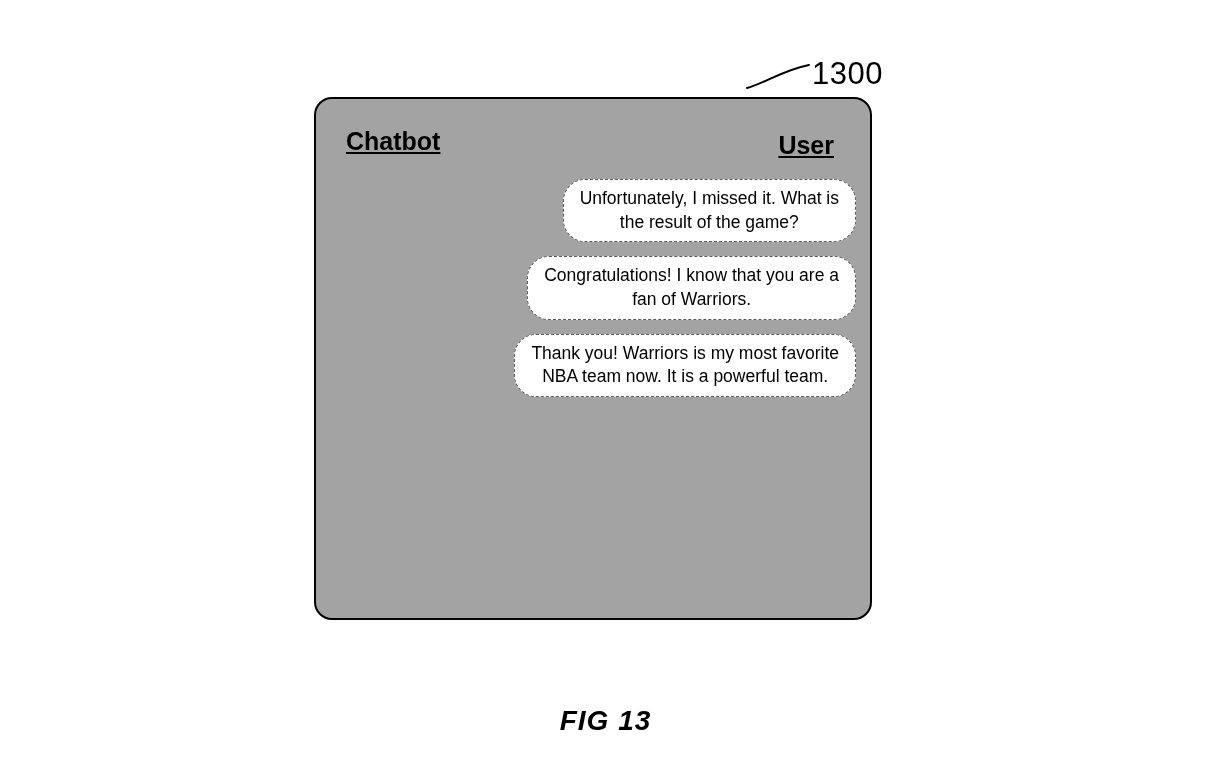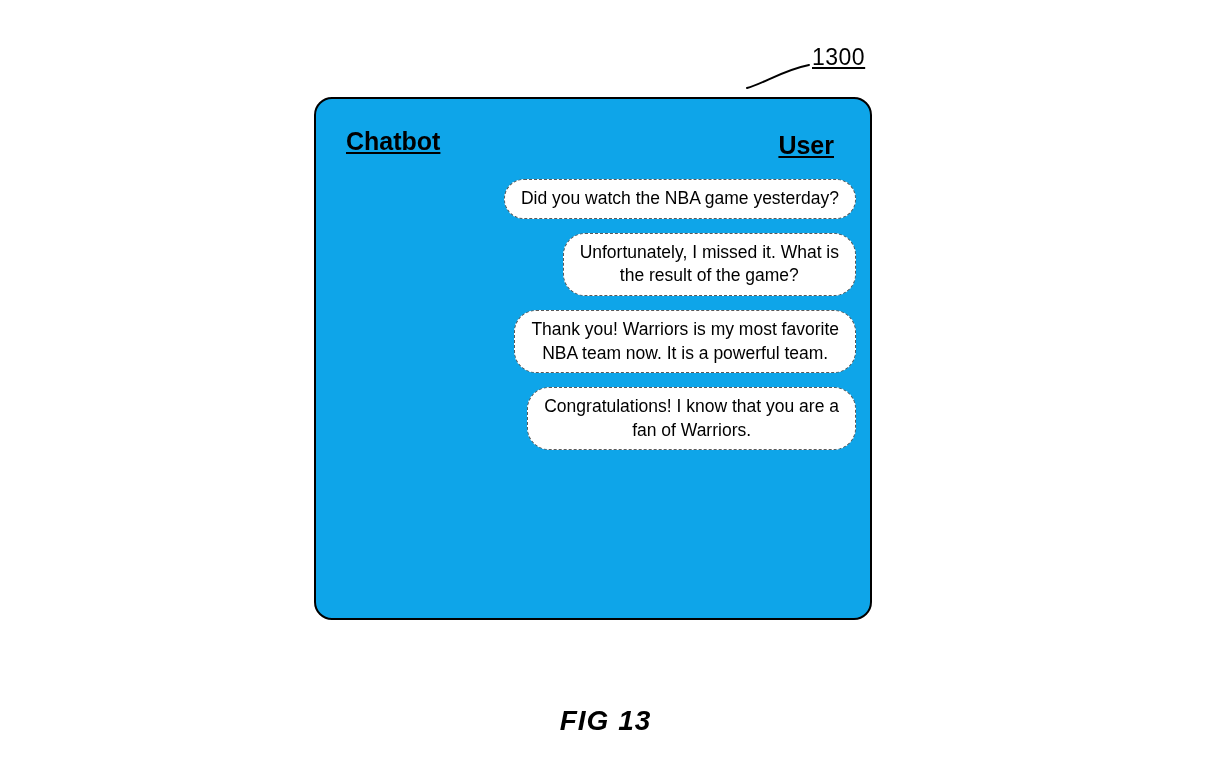--- a/index.html
+++ b/index.html
@@ -13,44 +13,43 @@
     position: relative;
     font-family: "Liberation Sans", sans-serif;
     color: #000000;
     overflow: hidden;
   }
 
   
   .ref-label {
     position: absolute;
     left: 812px;
-    top: 44px;
-    font-size: 23px;
-    text-decoration: underline;
+    top: 56px;
+    font-size: 31px;
     letter-spacing: 0.5px;
   }
   .leader {
     position: absolute;
     left: 745px;
     top: 62px;
     width: 66px;
     height: 28px;
   }
 
   
   .chat-window {
     position: absolute;
     left: 314px;
     top: 97px;
     width: 558px;
     height: 523px;
     border: 2.5px solid #000;
     border-radius: 18px;
     box-sizing: border-box;
-    background: #0ea5e9;
+    background: #a3a3a3;
   }
 
   .header-row {
     position: absolute;
     left: 0;
     top: 28px;
     width: 100%;
     height: 36px;
   }
   .header-chatbot {
@@ -120,36 +119,33 @@
 
 <div class="chat-window">
 
   <div class="header-row">
     <div class="header-chatbot">Chatbot</div>
     <div class="header-user">User</div>
   </div>
 
   <div class="messages">
 
-    <div class="msg-row user">
-      <div class="bubble" style="max-width:350px;">Did you watch the NBA game yesterday?</div>
-    </div>
 
     <div class="msg-row bot">
       <div class="bubble" style="max-width:275px;">Unfortunately, I missed it. What is
 the result of the game?</div>
     </div>
 
 
+    <div class="msg-row bot">
+      <div class="bubble" style="max-width:330px;">Congratulations! I know that you are a
+fan of Warriors.</div>
+    </div>
+
     <div class="msg-row user">
       <div class="bubble" style="max-width:340px;">Thank you! Warriors is my most favorite
 NBA team now. It is a powerful team.</div>
-    </div>
-
-    <div class="msg-row bot">
-      <div class="bubble" style="max-width:330px;">Congratulations! I know that you are a
-fan of Warriors.</div>
     </div>
 
   </div>
 </div>
 
 <div class="fig-caption">FIG 13</div>
 
 </body></html>

